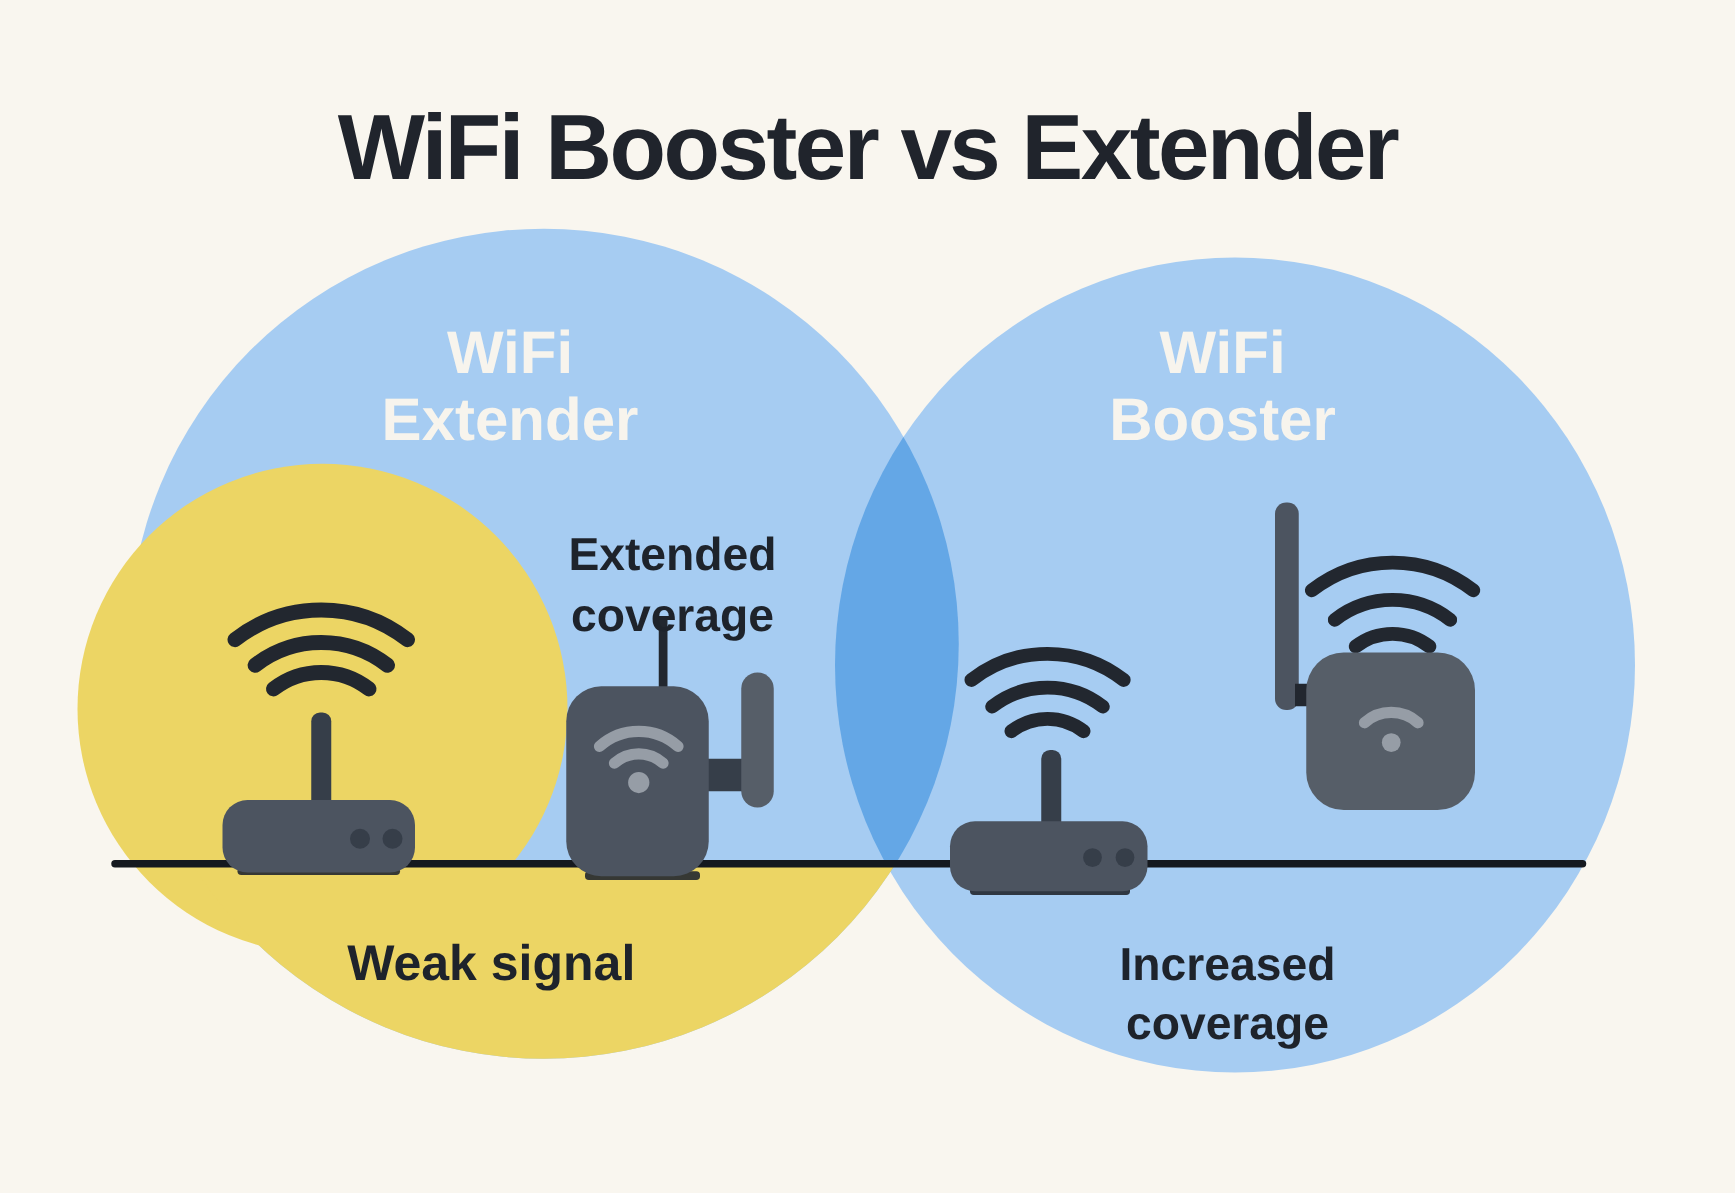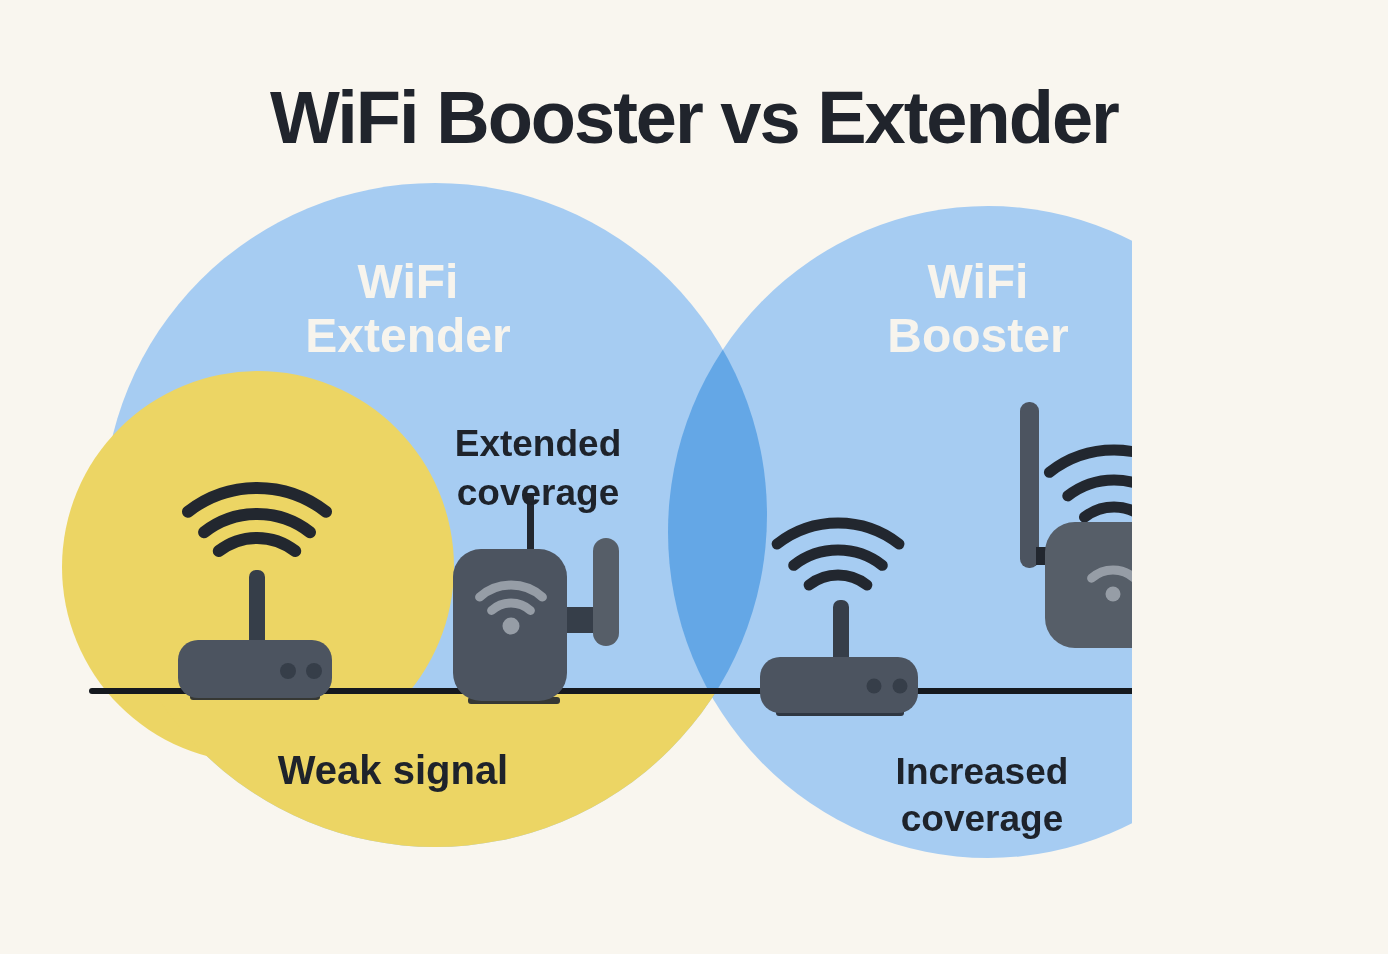--- a/index.html
+++ b/index.html
@@ -1,21 +1,21 @@
 <!DOCTYPE html>
 <html><head>
 <meta charset="utf-8">
 <style>
   html, body {
     margin: 0;
     padding: 0;
     background: #f9f6ef;
   }
   .stage {
-    width: 1132px;
+    width: 1388px;
     height: 954px;
     position: relative;
     overflow: hidden;
     text-decoration: underline;
   }
   svg { display: block; }
   text {
     font-family: "Liberation Sans", sans-serif;
     font-weight: bold;
   }

